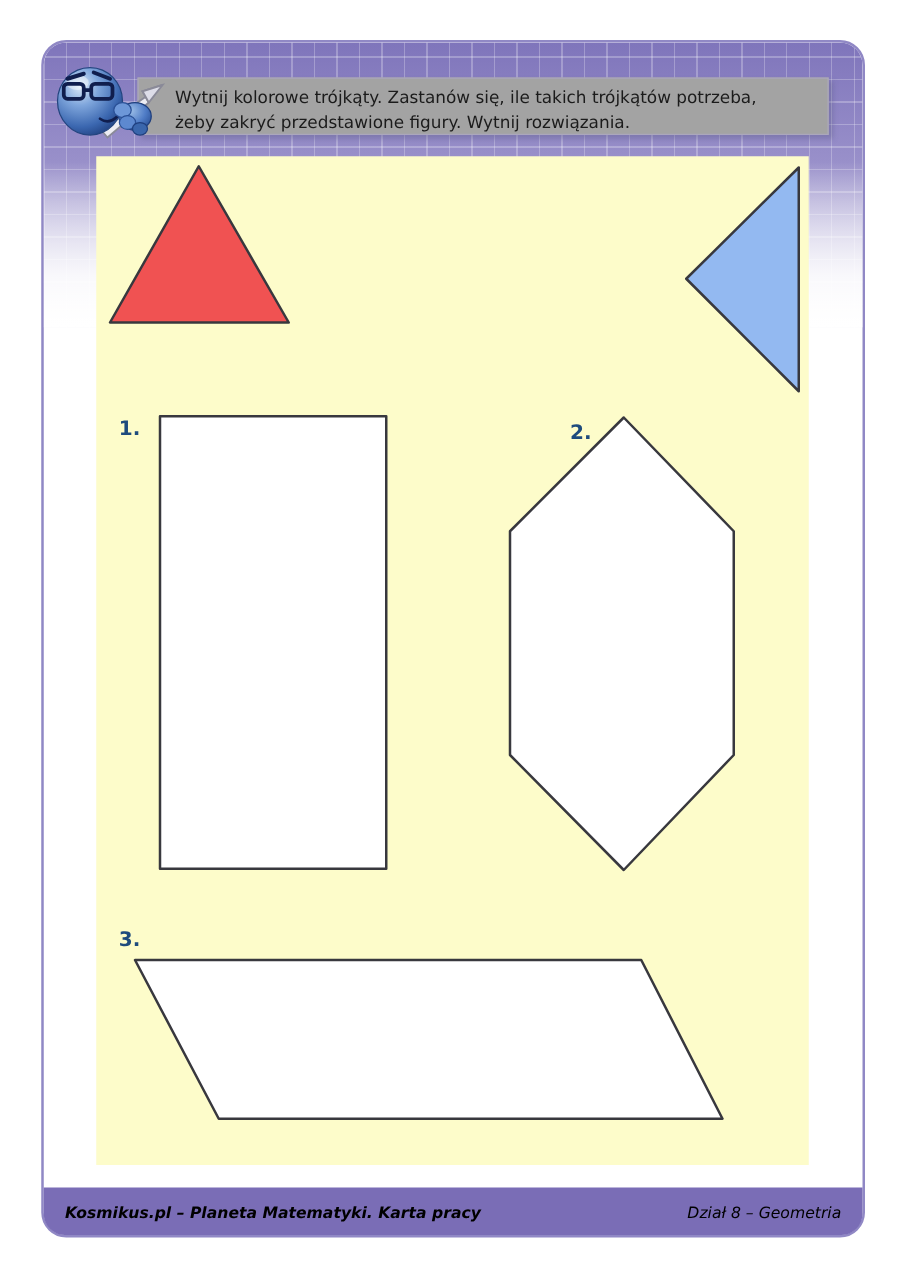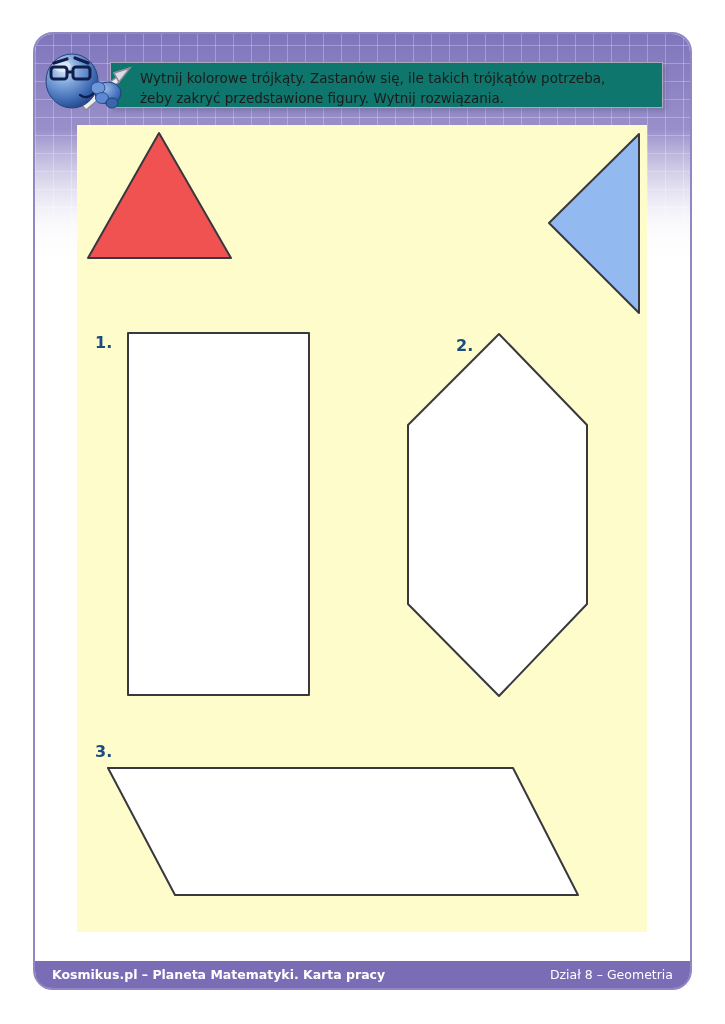--- a/index.html
+++ b/index.html
@@ -37,21 +37,21 @@
     position: absolute;
     left: 42px; top: 91px;
     width: 570px; height: 807px;
     background: #FDFCCA;
   }
   
   .instruction-box {
     position: absolute;
     left: 110px; top: 62px;
     width: 553px; height: 46px;
-    background: #0f766e;
+    background: #a3a3a3;
     border: 1px solid #ABA7BC;
     box-shadow: 3px 3px 4px rgba(90, 90, 130, 0.35);
     box-sizing: border-box;
     padding: 5px 6px 0 29px;
     font-size: 13.5px;
     line-height: 20px;
     color: #1b1b1b;
     white-space: nowrap;
   }
   .instruction-box span { display: block; }
@@ -73,29 +73,30 @@
     font-size: 16px;
     color: #1E4B7D;
   }
   .fig-label-1 { left: 95px;  top: 333px; }
   .fig-label-2 { left: 456px; top: 336px; }
   .fig-label-3 { left: 95px;  top: 742px; }
   
   .footer-bar {
     position: absolute;
     left: 0; right: 0; bottom: 0;
-    height: 27px;
+    height: 38px;
     background: #7A6DB6;
     border-radius: 0 0 17px 17px;
     display: flex;
     align-items: center;
     justify-content: space-between;
     padding: 0 17px;
-    color: #ffffff;
+    color: #000000;
     font-size: 12.5px;
+    font-style: italic;
   }
   .footer-left { font-weight: bold; }
   .footer-right { font-weight: normal; }
 </style>
 </head>
 <body>
 
 <div class="page">
 
   <div class="frame">

